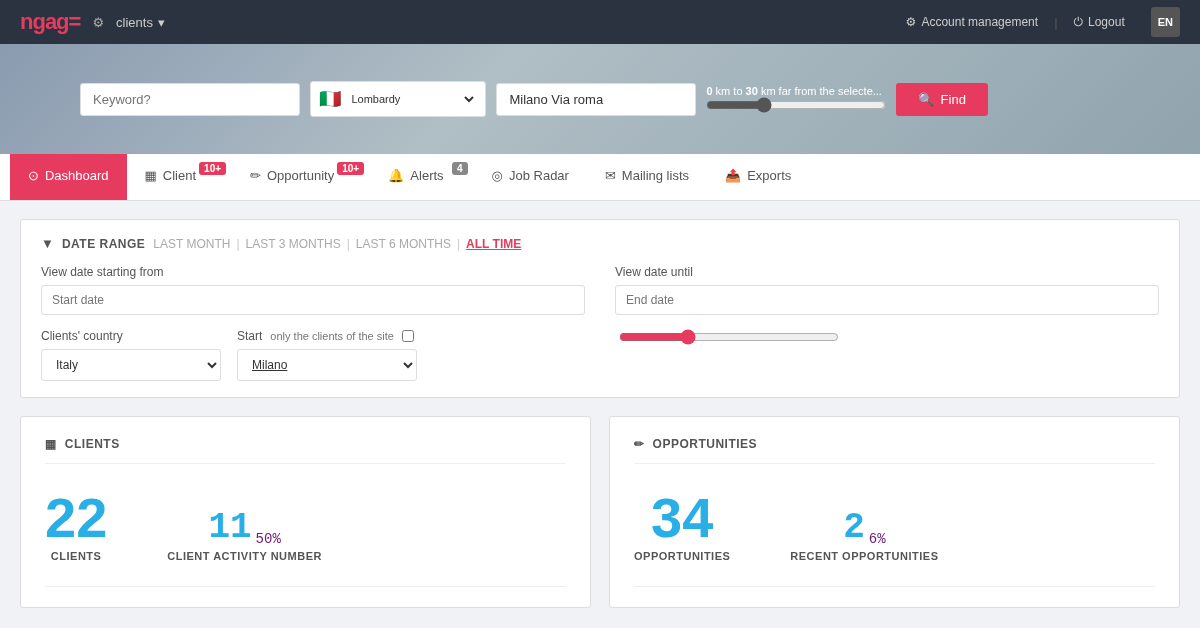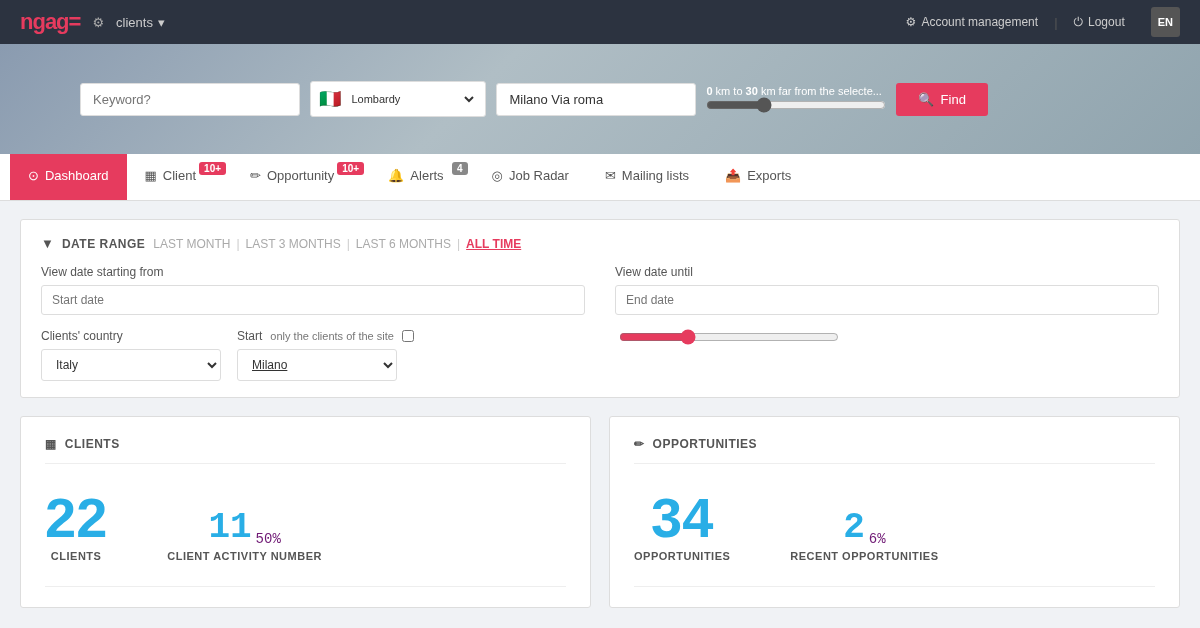--- a/index.html
+++ b/index.html
@@ -412,21 +412,21 @@
           <select class="filter-select" style="width:180px;">
             <option>Italy</option>
           </select>
         </div>
         <div class="site-col">
           <div class="site-label-row">
             <label class="filter-label">Start</label>
             <span class="only-clients-label">only the clients of the site</span>
             <input type="checkbox" class="only-clients-cb" style="">
           </div>
-          <select class="filter-select" style="width:160px;text-decoration:underline;">
+          <select class="filter-select" style="width:180px;text-decoration:underline;">
             <option>Milano</option>
           </select>
         </div>
       </div>
       <div class="filter-col" style="flex:1;">
         <div class="range-row-inner">
           <input type="range" class="filter-range-slider" min="0" max="100" value="30" style="">
         </div>
       </div>
     </div>

